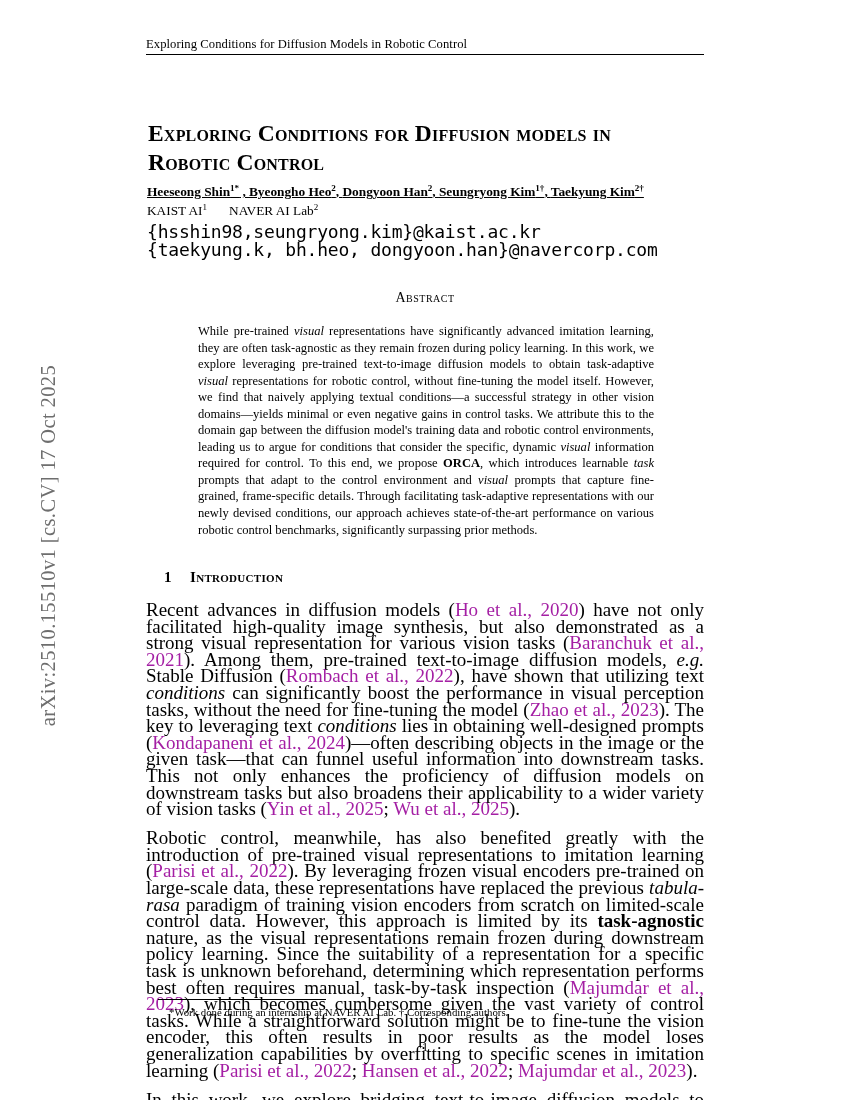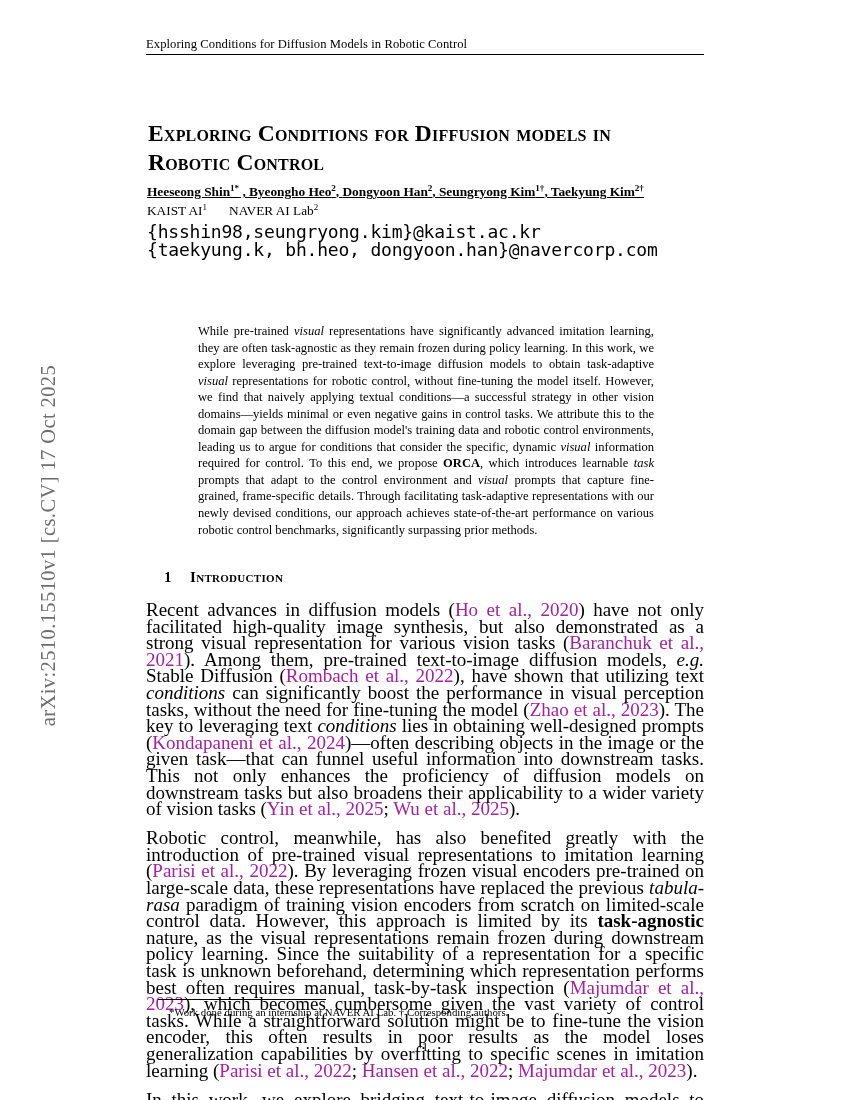--- a/index.html
+++ b/index.html
@@ -216,20 +216,21 @@
     </div>
 
     <div id="affiliation-line">
       <span>KAIST AI</span><sup>1</sup><span class="aff-gap"></span><span>NAVER AI Lab</span><sup>2</sup>
     </div>
 
     <div class="email-line" id="email-line-1">{hsshin98,seungryong.kim}@kaist.ac.kr</div>
     <div class="email-line" id="email-line-2">{taekyung.k, bh.heo, dongyoon.han}@navercorp.com</div>
   </div>
 
+  <div id="abstract-heading">Abstract</div>
   <div id="abstract-body">While pre-trained <span class="it">visual</span> representations have significantly advanced imitation learning, they are often task-agnostic as they remain frozen during policy learning. In this work, we explore leveraging pre-trained text-to-image diffusion models to obtain task-adaptive <span class="it">visual</span> representations for robotic control, without fine-tuning the model itself. However, we find that naively applying textual conditions—a successful strategy in other vision domains—yields minimal or even negative gains in control tasks. We attribute this to the domain gap between the diffusion model's training data and robotic control environments, leading us to argue for conditions that consider the specific, dynamic <span class="it">visual</span> information required for control. To this end, we propose <span class="bd">ORCA</span>, which introduces learnable <span class="it">task</span> prompts that adapt to the control environment and <span class="it">visual</span> prompts that capture fine-grained, frame-specific details. Through facilitating task-adaptive representations with our newly devised conditions, our approach achieves state-of-the-art performance on various robotic control benchmarks, significantly surpassing prior methods.</div>
 
   <div id="section-intro-heading">
     <span class="sec-num">1</span><span>Introduction</span>
   </div>
 
   <div id="intro-body">
     <p id="intro-p0">Recent advances in diffusion models (<span class="cite">Ho et al., 2020</span>) have not only facilitated high-quality image synthesis, but also demonstrated as a strong visual representation for various vision tasks (<span class="cite">Baranchuk et al., 2021</span>). Among them, pre-trained text-to-image diffusion models, <span class="it">e.g.</span> Stable Diffusion (<span class="cite">Rombach et al., 2022</span>), have shown that utilizing text <span class="it">conditions</span> can significantly boost the performance in visual perception tasks, without the need for fine-tuning the model (<span class="cite">Zhao et al., 2023</span>). The key to leveraging text <span class="it">conditions</span> lies in obtaining well-designed prompts (<span class="cite">Kondapaneni et al., 2024</span>)—often describing objects in the image or the given task—that can funnel useful information into downstream tasks. This not only enhances the proficiency of diffusion models on downstream tasks but also broadens their applicability to a wider variety of vision tasks (<span class="cite">Yin et al., 2025</span>; <span class="cite">Wu et al., 2025</span>).</p>
     <p id="intro-p1">Robotic control, meanwhile, has also benefited greatly with the introduction of pre-trained visual representations to imitation learning (<span class="cite">Parisi et al., 2022</span>). By leveraging frozen visual encoders pre-trained on large-scale data, these representations have replaced the previous <span class="it">tabula-rasa</span> paradigm of training vision encoders from scratch on limited-scale control data. However, this approach is limited by its <span class="bd">task-agnostic</span> nature, as the visual representations remain frozen during downstream policy learning. Since the suitability of a representation for a specific task is unknown beforehand, determining which representation performs best often requires manual, task-by-task inspection (<span class="cite">Majumdar et al., 2023</span>), which becomes cumbersome given the vast variety of control tasks. While a straightforward solution might be to fine-tune the vision encoder, this often results in poor results as the model loses generalization capabilities by overfitting to specific scenes in imitation learning (<span class="cite">Parisi et al., 2022</span>; <span class="cite">Hansen et al., 2022</span>; <span class="cite">Majumdar et al., 2023</span>).</p>
     <p id="intro-p2">In this work, we explore bridging text-to-image diffusion models to robotic control for achieving <span class="bd">task-adaptive</span> visual representations through <span class="bd">conditions</span>, without fine-tuning the diffusion model. Inspired from the effectiveness of <span class="bd">conditions</span> in visual perception tasks, we ask following question: How can we effectively implement <span class="bd">conditions</span> for diffusion models in robotic control? We begin by investigating</p>

